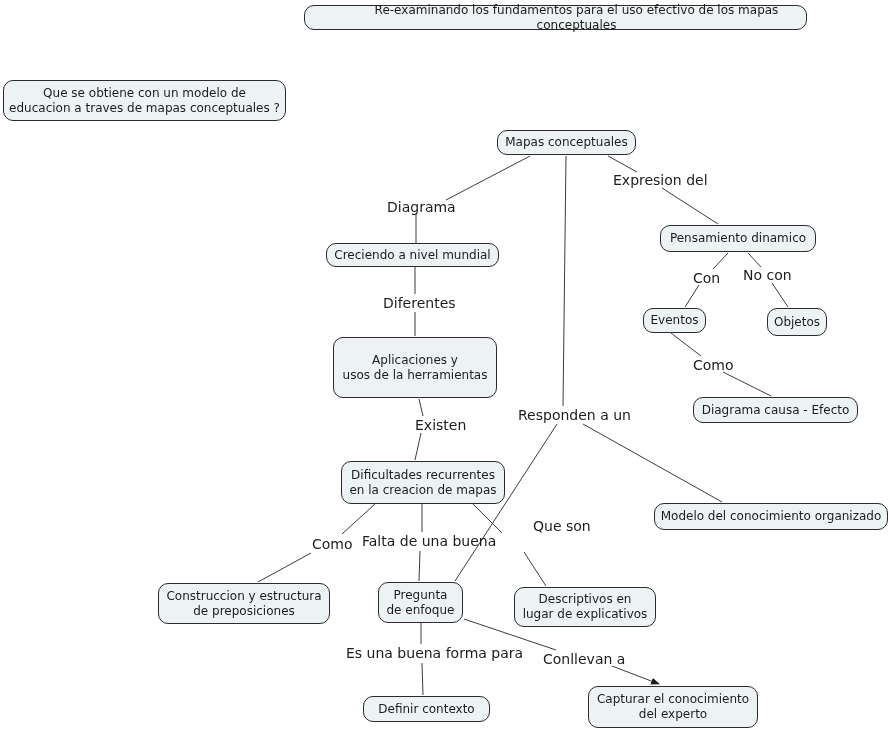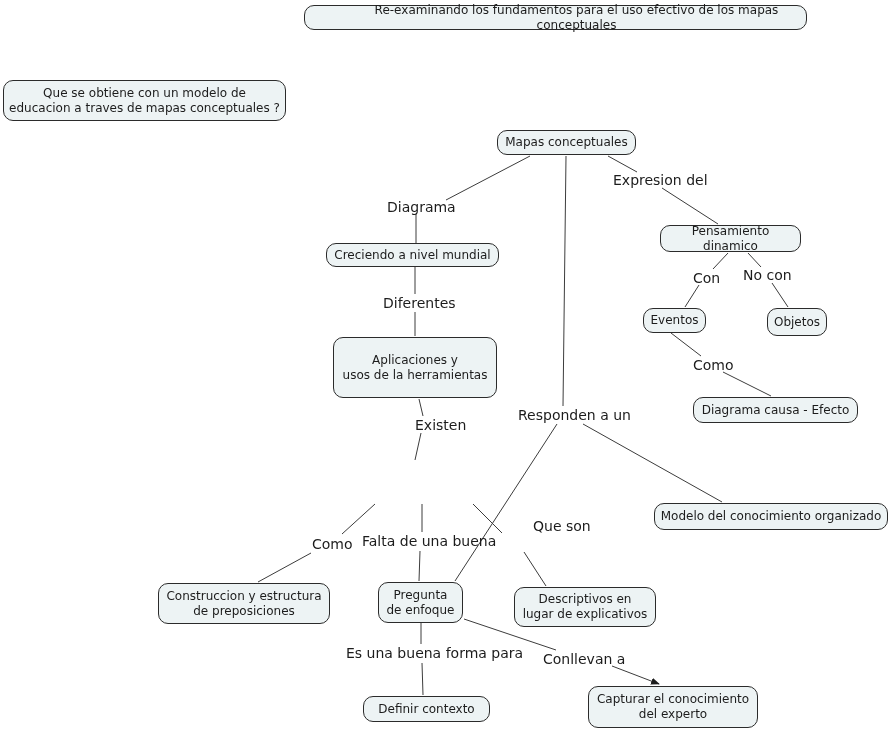--- a/index.html
+++ b/index.html
@@ -93,31 +93,33 @@
 
   <div class="node" style="left:304px; top:5px; width:503px; height:25px;padding-left:46px;">Re-examinando los fundamentos para el uso efectivo de los mapas conceptuales</div>
 
   <div class="node" style="left:3px; top:80px; width:283px; height:41px;">Que se obtiene con un modelo de
 educacion a traves de mapas conceptuales ?</div>
 
   <div class="node" style="left:497px; top:130px; width:139px; height:25px;">Mapas conceptuales</div>
 
   <div class="node" style="left:326px; top:243px; width:173px; height:24px;">Creciendo a nivel mundial</div>
 
-  <div class="node" style="left:660px; top:225px; width:141px; height:27px;text-align:center;">Pensamiento dinamico</div>
+  <div class="node" style="left:660px; top:225px; width:156px; height:27px;text-align:center;">Pensamiento dinamico</div>
 
   <div class="node" style="left:643px; top:308px; width:63px; height:25px;">Eventos</div>
 
   <div class="node" style="left:767px; top:308px; width:60px; height:28px;">Objetos</div>
 
   <div class="node" style="left:693px; top:397px; width:165px; height:26px;">Diagrama causa - Efecto</div>
 
   <div class="node" style="left:333px; top:337px; width:164px; height:61px;">Aplicaciones y
 usos de la herramientas</div>
 
+  <div class="node" style="left:341px; top:461px; width:164px; height:43px;">Dificultades recurrentes
+en la creacion de mapas</div>
 
   <div class="node" style="left:654px; top:503px; width:234px; height:27px;">Modelo del conocimiento organizado</div>
 
   <div class="node" style="left:158px; top:583px; width:172px; height:41px;">Construccion y estructura
 de preposiciones</div>
 
   <div class="node" style="left:378px; top:582px; width:85px; height:41px;">Pregunta
 de enfoque</div>
 
   <div class="node" style="left:514px; top:587px; width:142px; height:40px;">Descriptivos en

